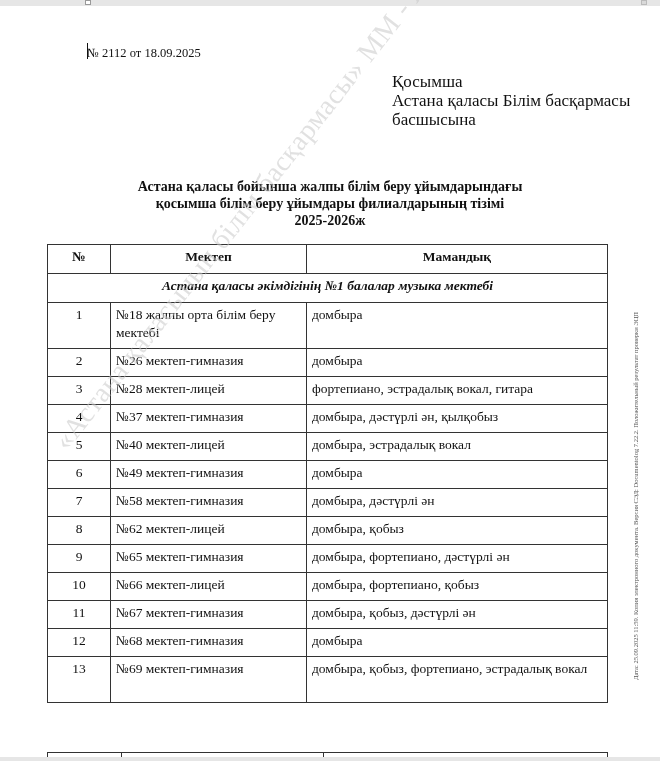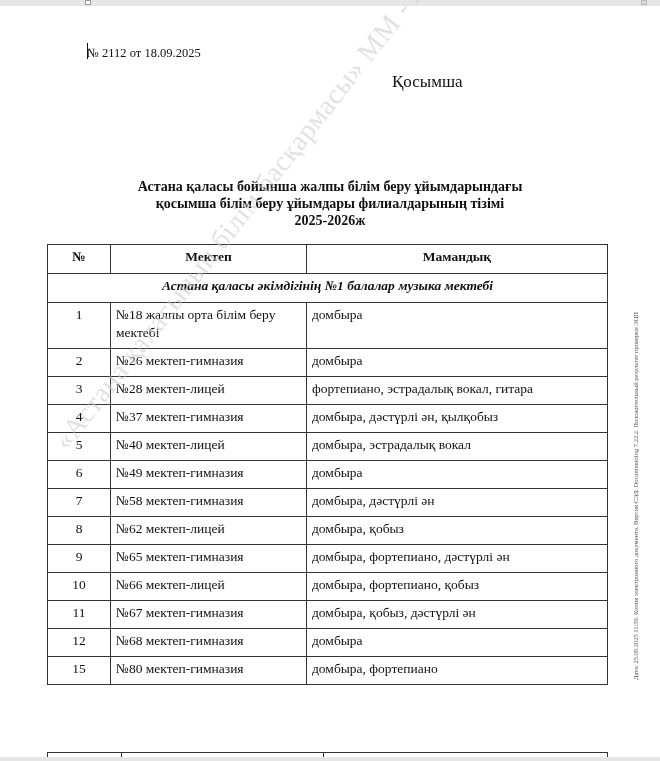--- a/index.html
+++ b/index.html
@@ -78,20 +78,22 @@
 <div class="top-bar">
   <div class="top-handle"></div>
   <div class="top-handle right"></div>
 </div>
 
 <div class="cursor"></div>
 <div class="doc-number">№ 2112 от 18.09.2025</div>
 
 <div class="annex">
   <div>Қосымша</div>
+  <div>Астана қаласы Білім басқармасы</div>
+  <div>басшысына</div>
 </div>
 
 <div class="title">
   <div>Астана қаласы бойынша жалпы білім беру ұйымдарындағы</div>
   <div>қосымша білім беру ұйымдары филиалдарының тізімі</div>
   <div>2025-2026ж</div>
 </div>
 
 <table class="list">
   <colgroup>
@@ -161,24 +163,24 @@
   <tr class="row">
     <td class="num">11</td>
     <td>№67 мектеп-гимназия</td>
     <td class="spec">домбыра, қобыз, дәстүрлі ән</td>
   </tr>
   <tr class="row">
     <td class="num">12</td>
     <td>№68 мектеп-гимназия</td>
     <td class="spec">домбыра</td>
   </tr>
-  <tr class="row">
-    <td class="num">15</td>
-    <td>№80 мектеп-гимназия</td>
-    <td class="spec">домбыра, фортепиано</td>
+  <tr class="row tall">
+    <td class="num">13</td>
+    <td>№69 мектеп-гимназия</td>
+    <td class="spec justify">домбыра, қобыз, фортепиано,   эстрадалық вокал</td>
   </tr>
 </tbody>
   </table>
 
 <div class="cut-row">
   <div class="sep1"></div>
     <div class="sep2"></div>
 </div>
 
 <div class="watermark">«Астана қаласының білім басқармасы» ММ - Жадигеров Ж.Е.</div>

